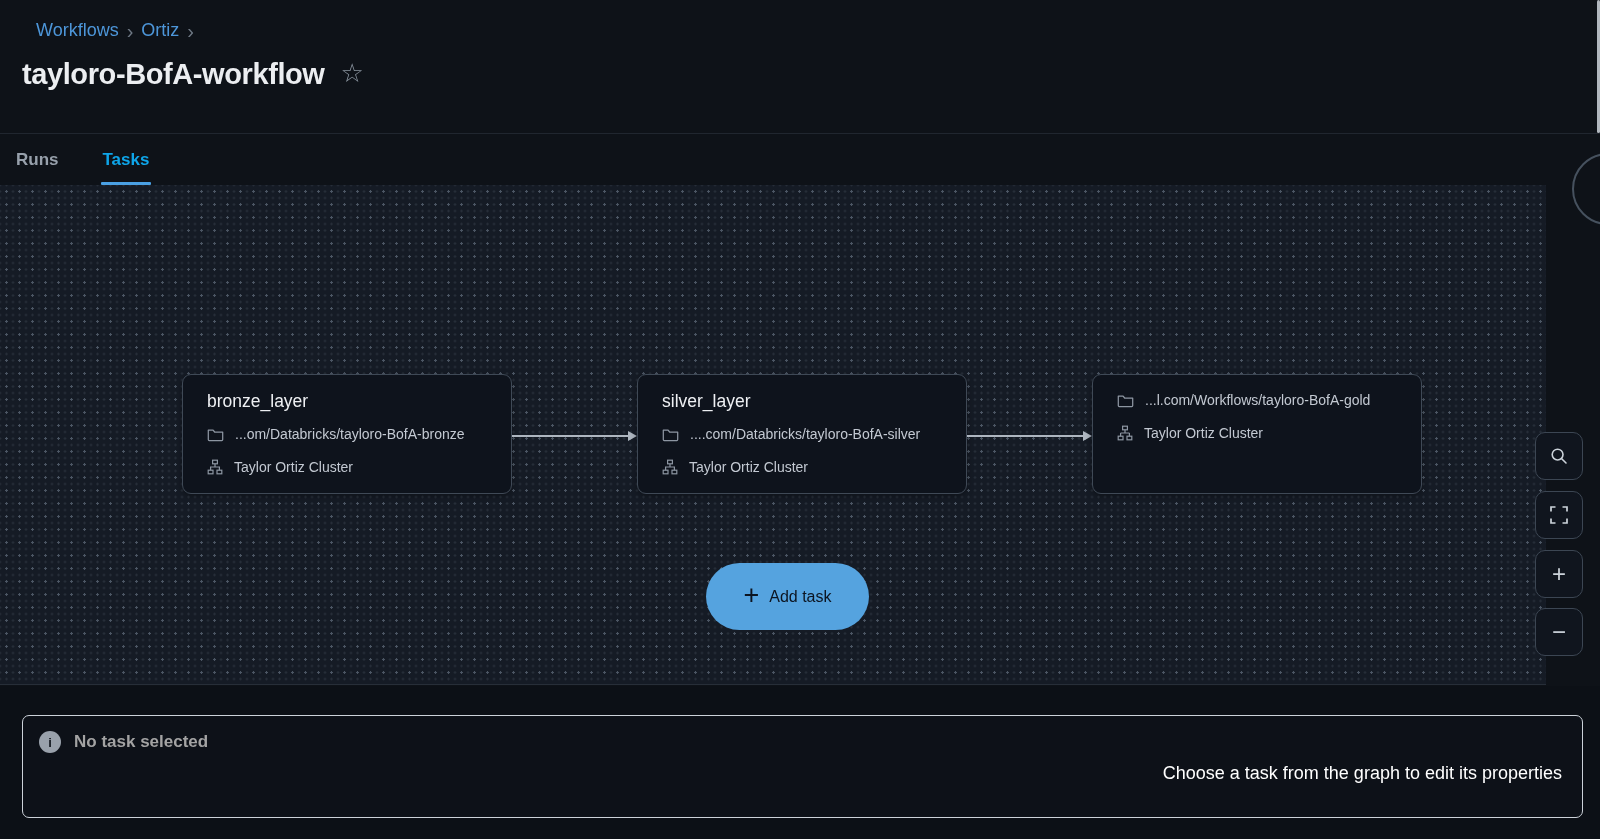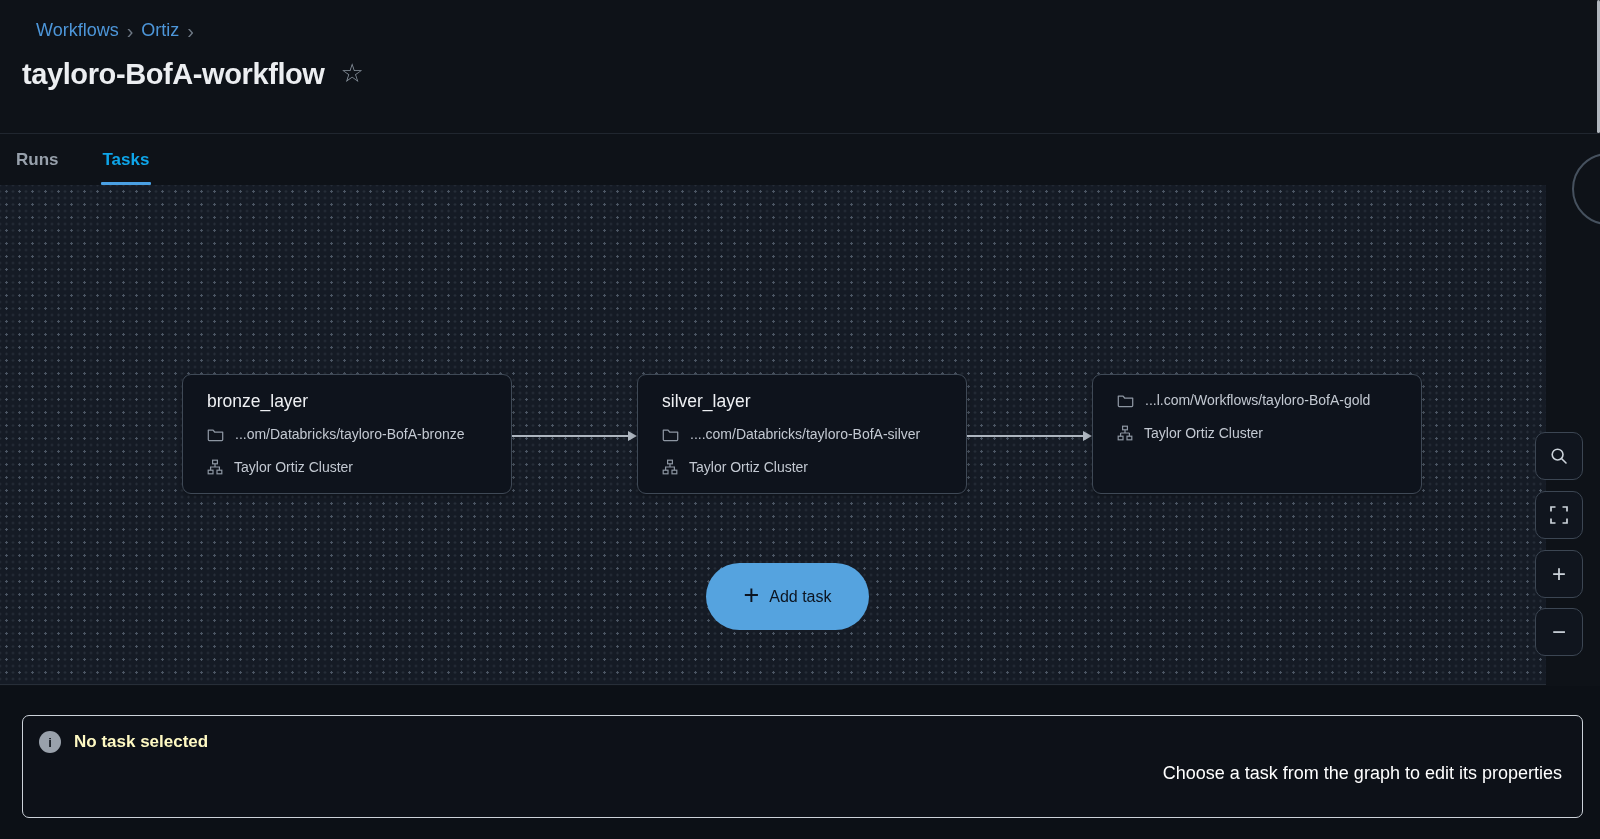--- a/index.html
+++ b/index.html
@@ -90,21 +90,21 @@
     position:absolute; left:22px; top:29px; width:1561px; height:103px;
     background:#0d1118; border:1.5px solid #ccd2d9; border-radius:7px;
     padding:15px 20px 0 16px;
   }
   .panel-title-row { display:flex; align-items:center; gap:13px; margin-bottom:10px; }
   .info-badge {
     width:22px; height:22px; border-radius:50%; background:#99a1ab;
     display:flex; align-items:center; justify-content:center;
     color:#141920; font-size:13px; font-weight:700; font-style:normal;
   }
-  .panel-title { font-size:17px; font-weight:700; color:#fef9c3; }
+  .panel-title { font-size:17px; font-weight:700; color:#a3a3a3; }
   .panel-subtitle { font-size:18px; color:#ffffff; padding-left:35px;text-align:right; }
 
   
   .scrollbar-thumb {
     position:absolute; right:0; top:0; width:3px; height:133px;
     background:#b2b8bf; border-radius:2px;
   }
 </style>
 </head>
 <body>

